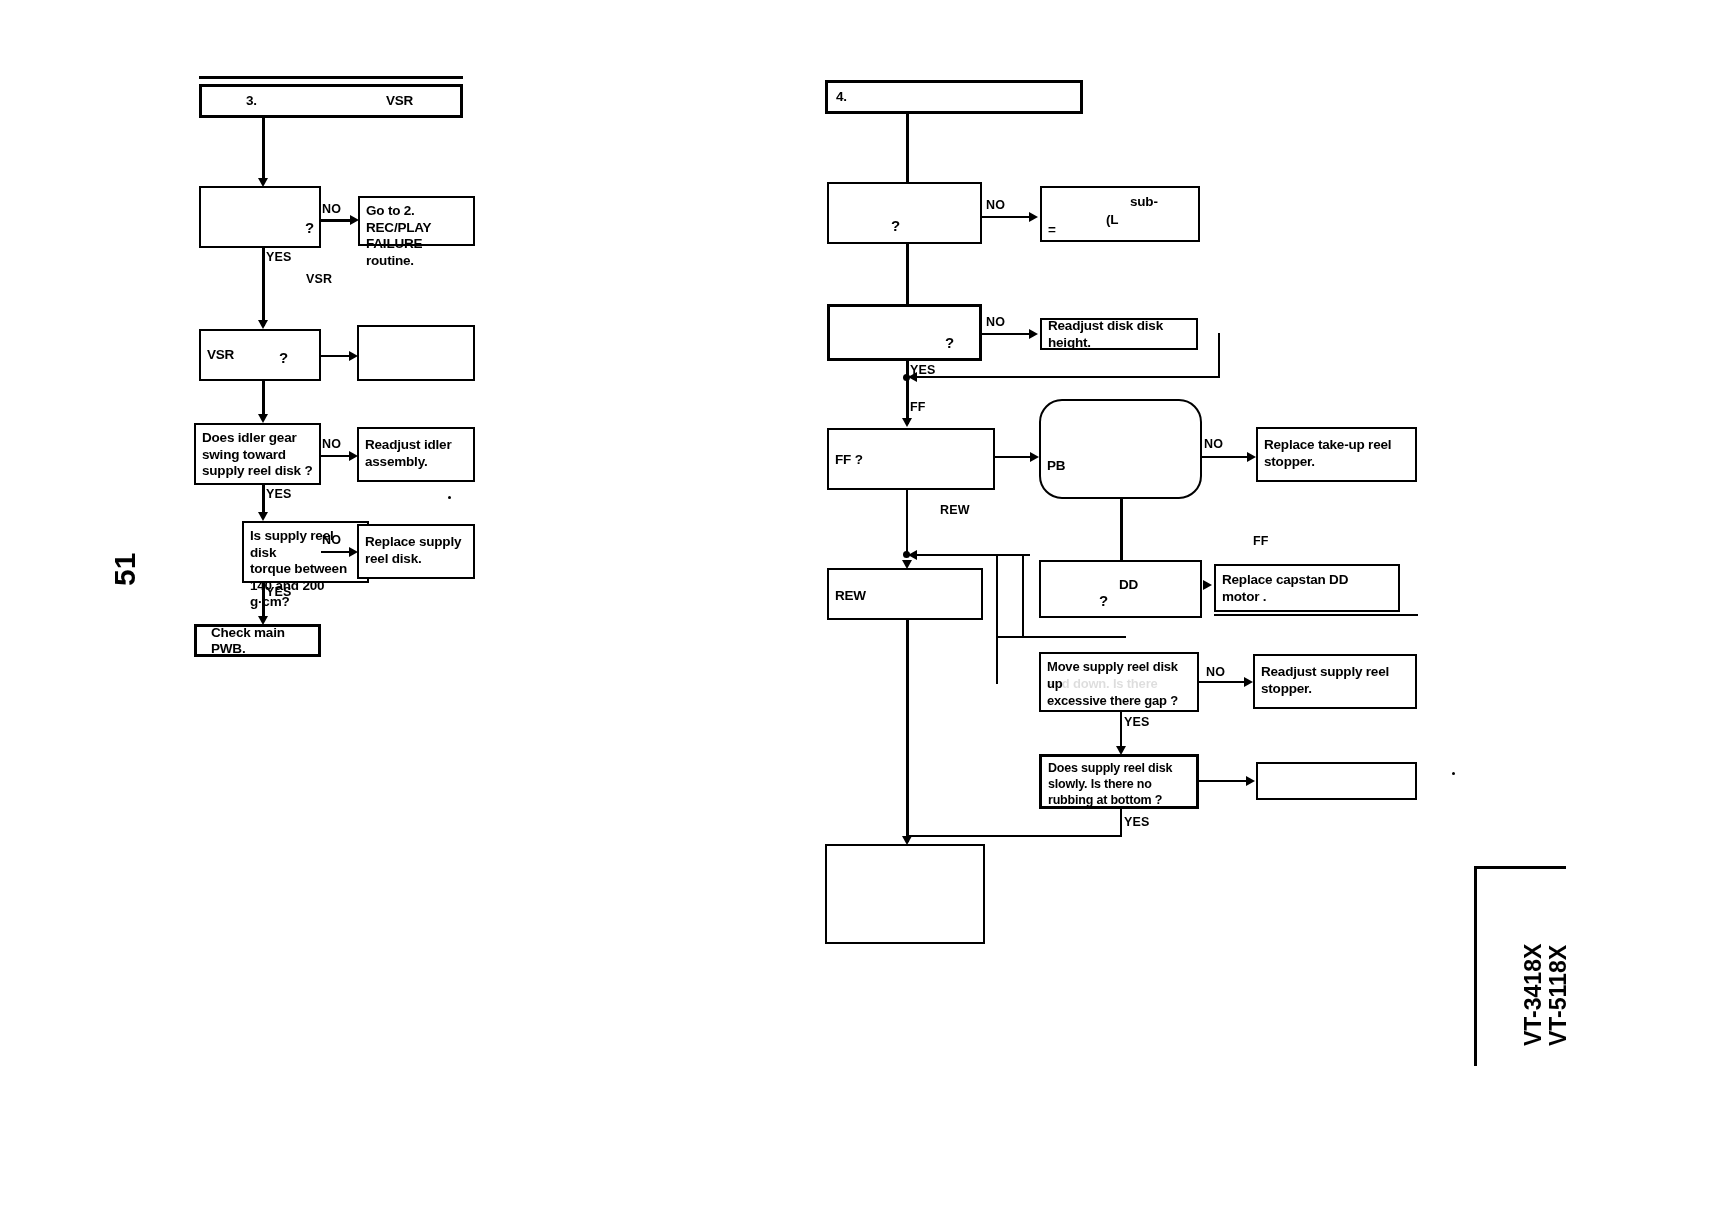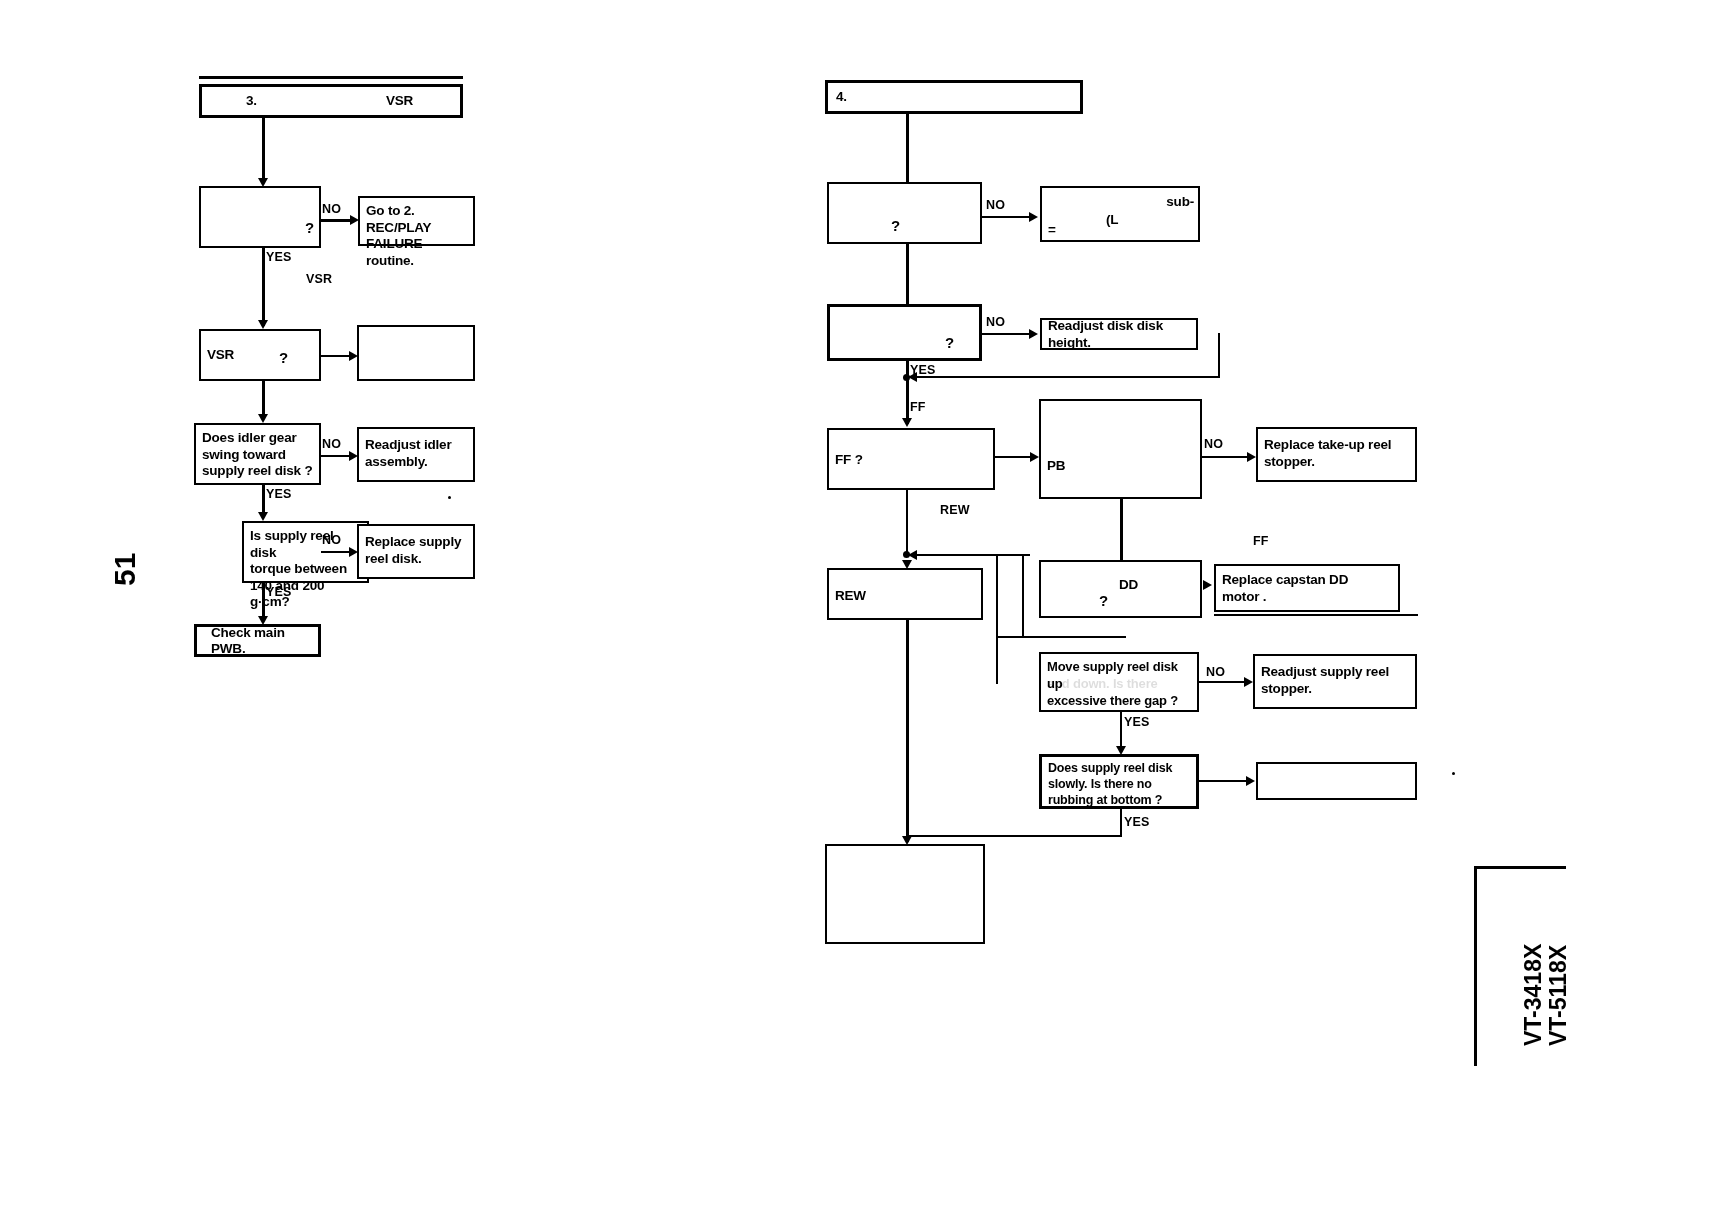--- a/index.html
+++ b/index.html
@@ -162,21 +162,21 @@
     <div class="box" style="left:827px;top:182px;width:155px;height:62px;">
       <span class="qm" style="left:62px;top:33px;">?</span>
       <span class="txt faded"></span>
     </div>
 
     <div class="ln hl thin" style="left:982px;top:216px;width:52px;"></div>
     <div class="arr right" style="left:1029px;top:212px;"></div>
     <div class="lbl" style="left:986px;top:198px;">NO</div>
 
     <div class="box" style="left:1040px;top:186px;width:160px;height:56px;">
-      <span class="txt" style="left:88px;top:6px;text-align:right;">sub-</span>
+      <span class="txt" style="left:88px;top:6px;">sub-</span>
       <span class="txt" style="left:64px;top:24px;">(L</span>
       <span class="txt" style="left:6px;top:34px;">=</span>
     </div>
 
     <div class="ln vl" style="left:906px;top:244px;height:60px;"></div>
 
     <div class="box heavy" style="left:827px;top:304px;width:155px;height:57px;">
       <span class="qm" style="left:115px;top:27px;">?</span>
       <span class="txt faded"></span>
     </div>
@@ -201,21 +201,21 @@
     <div class="arr down" style="left:902px;top:418px;"></div>
     <div class="lbl" style="left:910px;top:400px;">FF</div>
 
     <div class="box" style="left:827px;top:428px;width:168px;height:62px;">
       <span class="txt" style="top:22px;">FF ?</span>
     </div>
 
     <div class="ln hl thin" style="left:995px;top:456px;width:40px;"></div>
     <div class="arr right" style="left:1030px;top:452px;"></div>
 
-    <div class="box" style="left:1039px;top:399px;width:163px;height:100px;">
+    <div class="box" style="left:1039px;top:399px;width:163px;height:100px;border-radius:23px;">
       <span class="txt" style="top:57px;">PB</span>
     </div>
 
     <div class="ln hl thin" style="left:1202px;top:456px;width:50px;"></div>
     <div class="arr right" style="left:1247px;top:452px;"></div>
     <div class="lbl" style="left:1204px;top:437px;">NO</div>
 
     <div class="box" style="left:1256px;top:427px;width:161px;height:55px;">
       <span class="txt" style="white-space:pre-line;top:8px;">Replace take-up reel
 stopper.</span>

